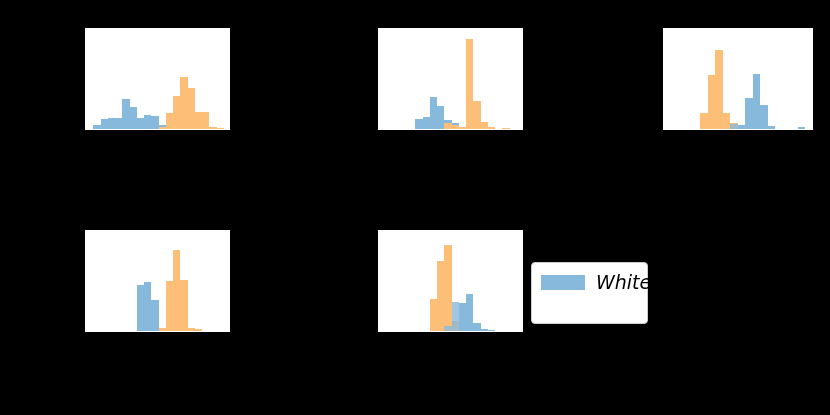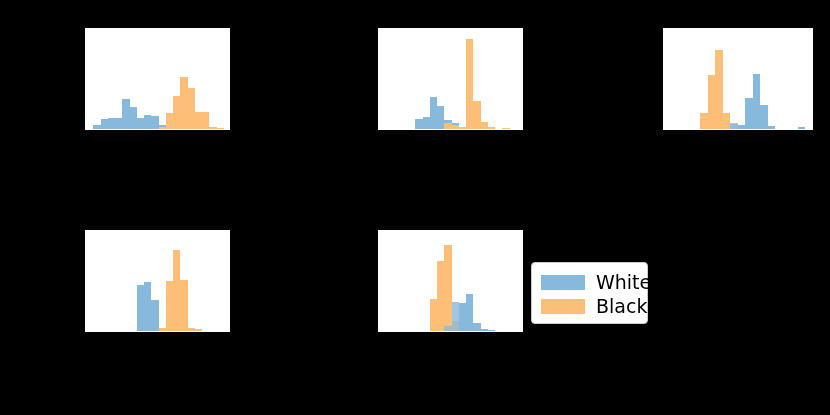--- a/index.html
+++ b/index.html
@@ -18,21 +18,21 @@
   .bar.white{background:#87b9dc;}
   .bar.black{background:#fdbe78;}
   .bar.white.ov{background:rgba(135,185,220,0.80);}
 
   
   .legend{
     position:absolute;background:#ffffff;border:1px solid #cccccc;
     border-radius:4px;box-shadow:1px 1px 2px rgba(0,0,0,0.25);
     padding:7px 10px 8px 9px;box-sizing:border-box;
   }
-  .legend-row{display:flex;align-items:center;height:24px;}
+  .legend-row{display:flex;align-items:center;height:24px;font-style:italic;}
   .legend-swatch{width:44px;height:15px;margin-right:11px;flex:0 0 auto;}
   .legend-swatch.white{background:#87b9dc;}
   .legend-swatch.black{background:#fdbe78;}
   .legend-label{font-size:19px;color:#000000;line-height:1;}
 </style>
 </head>
 <body>
 
 <div class="figure">
 
@@ -130,19 +130,15 @@
       <div class="bar white" style="left:101.5px;width:7.25px;height:2.04px;"></div>
       <div class="bar white" style="left:108.75px;width:7.25px;height:1.2px;"></div>
     </div>
   </div>
 
   <div class="legend" style="left:531px;top:262px;width:117px;height:62px;">
     <div class="legend-row">
       <span class="legend-swatch white"></span>
       <span class="legend-label">White</span>
     </div>
-    <div class="legend-row">
-      <span class="legend-swatch black"></span>
-      <span class="legend-label">Black</span>
-    </div>
   </div>
 
 </div>
 
 </body></html>

